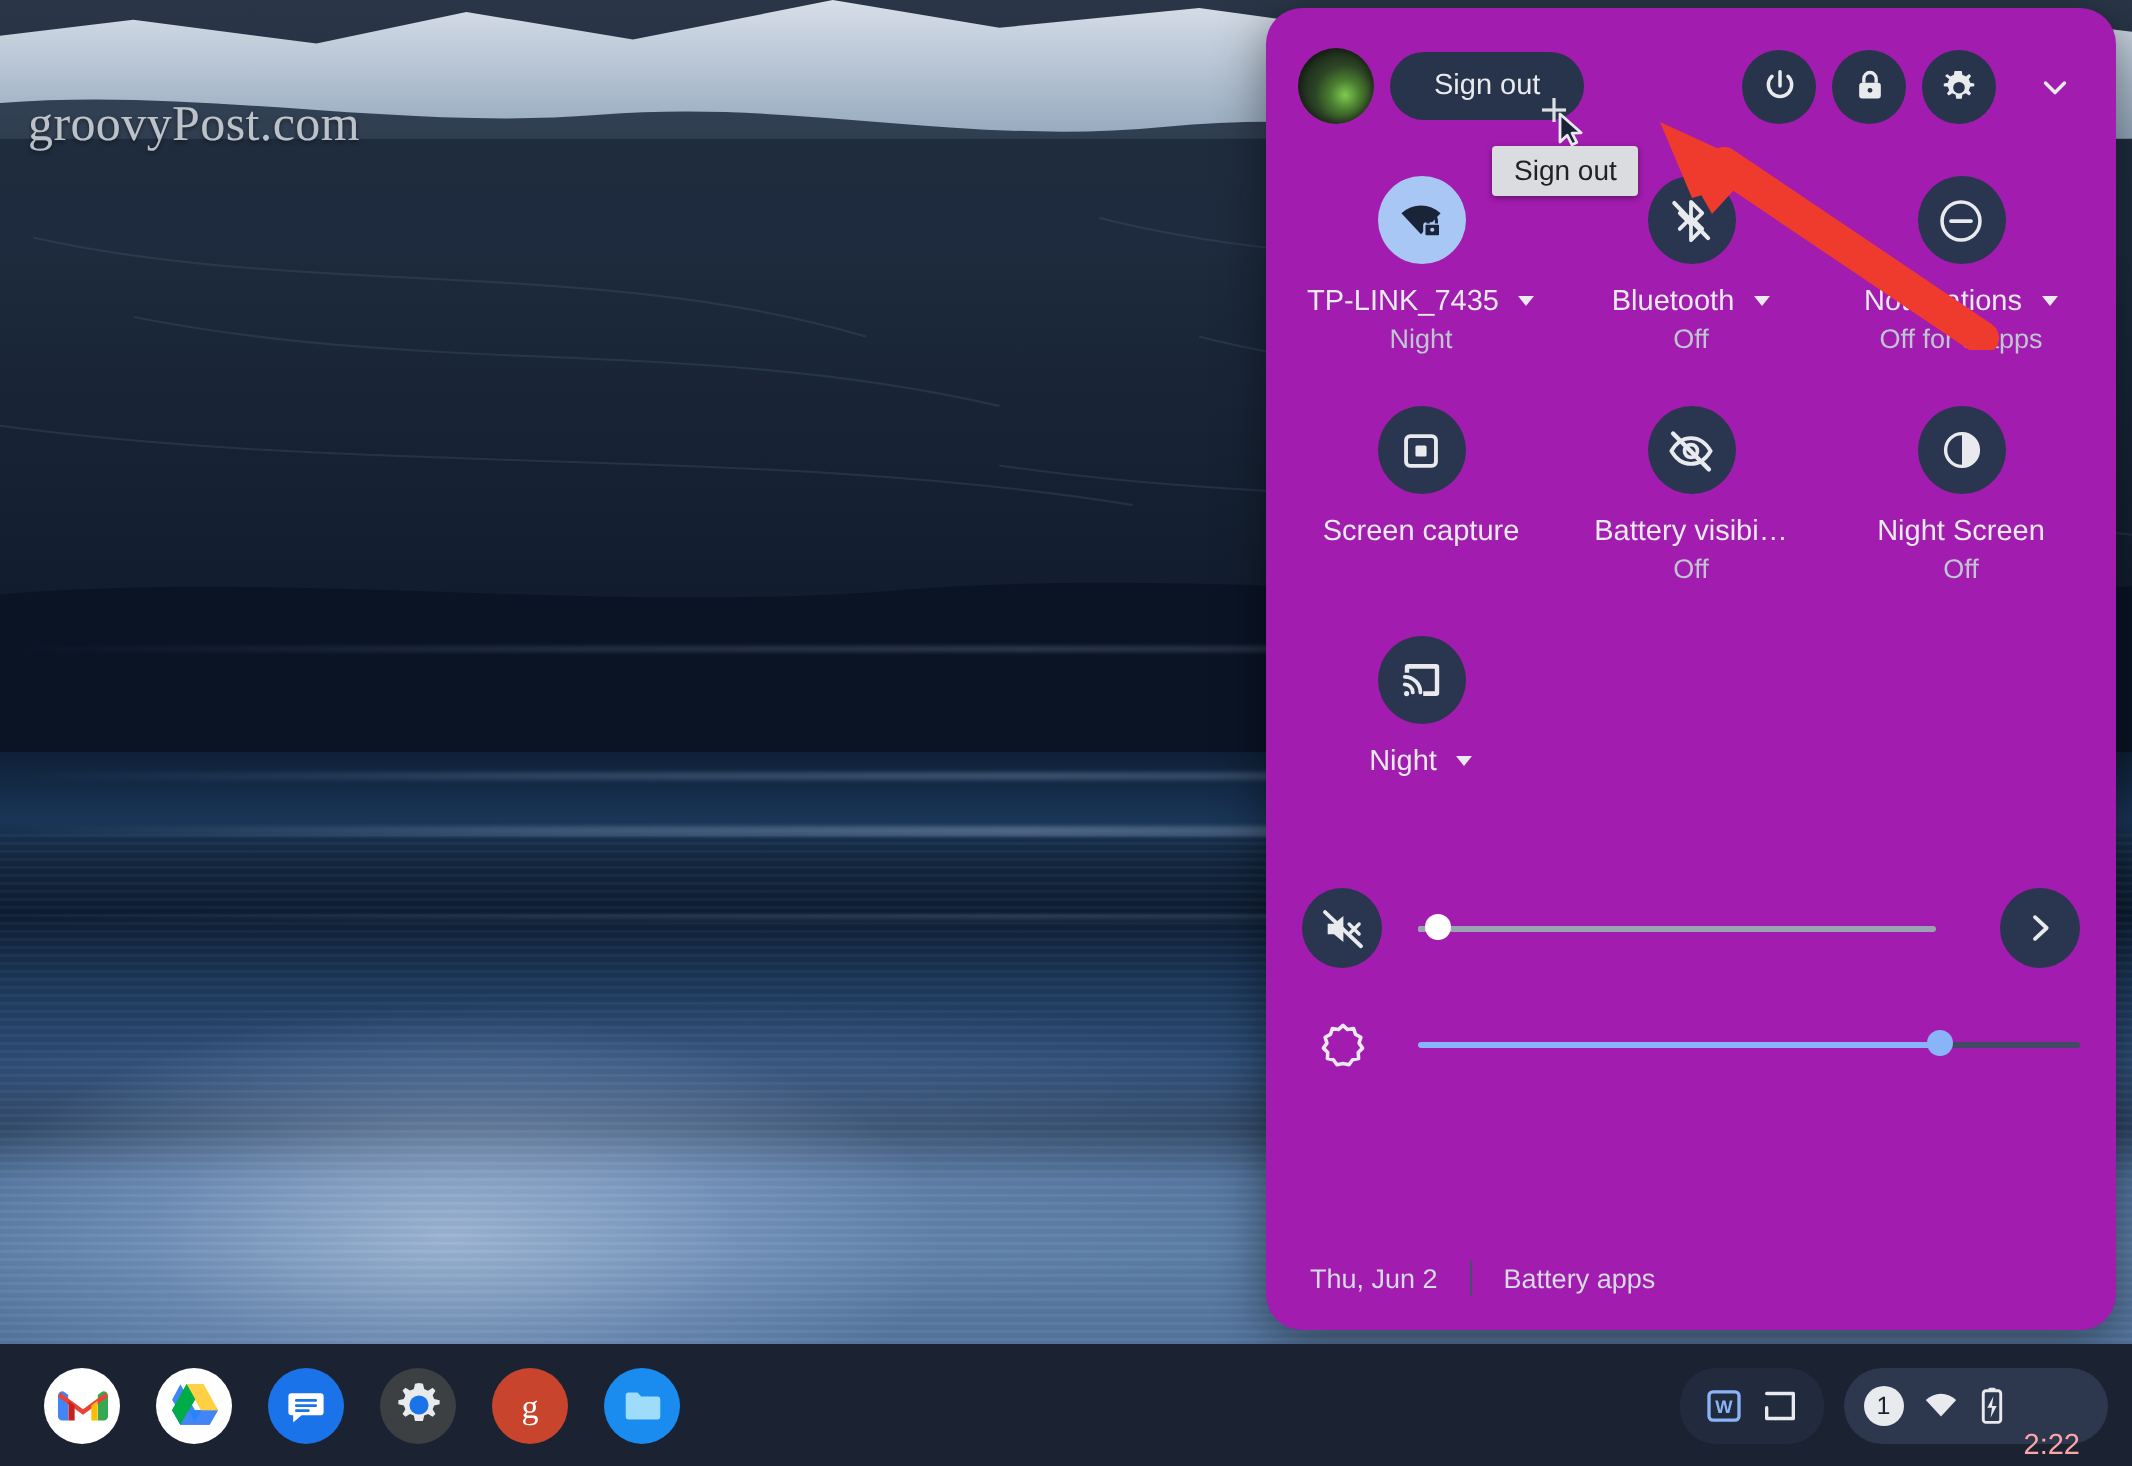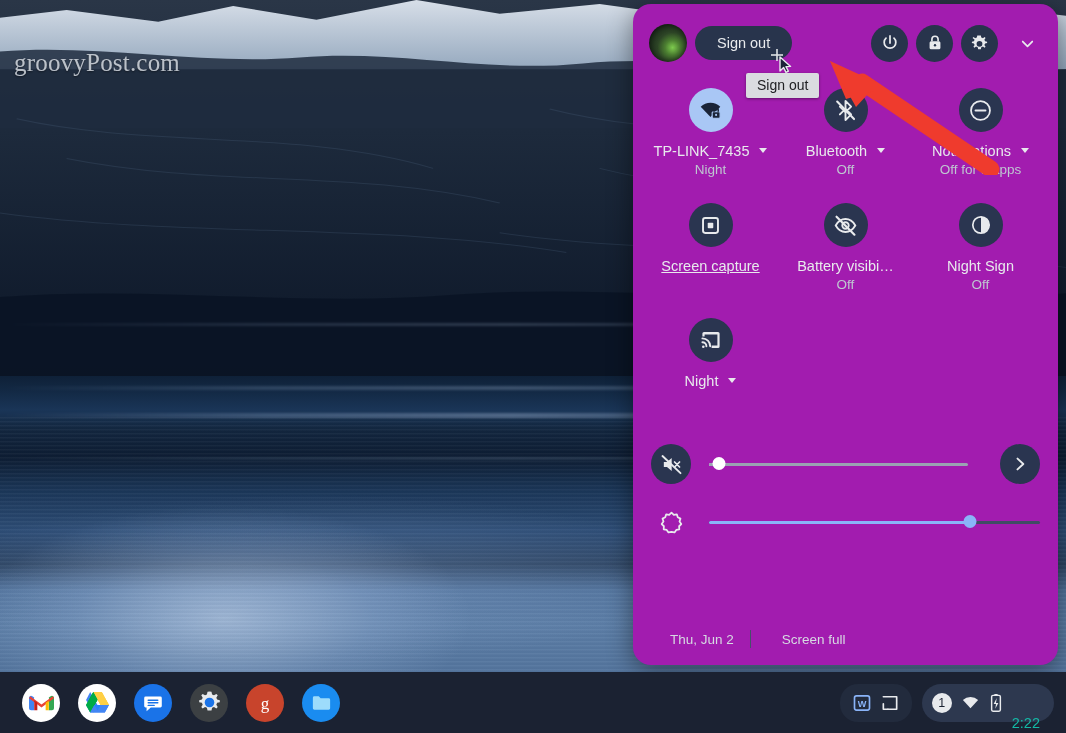--- a/index.html
+++ b/index.html
@@ -163,21 +163,21 @@
     display: flex; align-items: center; justify-content: center;
     margin-bottom: 10px;
   }
   .tile-icon.active { background: #a9c7f5; }
   .tile-label {
     font-size: 14.5px; color: #e8eaed; text-align: center;
     line-height: 18px; max-width: 120px;
     display: flex; align-items: center; gap: 10px;
     white-space: nowrap;
   }
-  .tile-label.wrap { white-space: normal; display: block; text-decoration: underline; }
+  .tile-label.wrap { white-space: normal; display: block; }
   .tile-sub {
     font-size: 13.5px; color: #bfc6d1; margin-top: 2px; text-align: center;
   }
   .caret {
     width: 0; height: 0;
     border-left: 4.5px solid transparent;
     border-right: 4.5px solid transparent;
     border-top: 5px solid #e8eaed;
     display: inline-block;
     margin-bottom: 1px;
@@ -228,21 +228,21 @@
     position: absolute; left: 0; bottom: 0; right: 0;
     height: 52px;
     display: flex; align-items: center;
     padding: 0 22px;
     gap: 0;
     font-size: 13.5px; color: #d6dae2;
   }
   #qs-footer .sep {
     width: 1px; height: 18px; background: #46506a; margin: 0 16px;
   }
-  #qs-footer .fitem { cursor: pointer; margin-left: 15px; }
+  #qs-footer .fitem { cursor: pointer; }
 
   
   #arrow { position: absolute; left: 800px; top: 45px; z-index: 40; pointer-events: none; }
 
   
   #shelf {
     position: absolute; left: 0; right: 0; bottom: 0; height: 61px;
     background: #1b2232;
     display: flex; align-items: center;
   }
@@ -264,21 +264,21 @@
     display: flex; align-items: center; gap: 9px;
     background: #2c3purple; border-radius: 19px; height: 38px; padding: 0 14px 0 10px;
     cursor: pointer;
   }
   #status-area { background: #2d384f; }
   #notif-count {
     width: 20px; height: 20px; border-radius: 50%;
     background: #e8eaed; color: #1b2232;
     font-size: 12.5px; display: flex; align-items: center; justify-content: center;
   }
-  #clock { font-size: 14.5px; color: #14b8a6; margin-top: 40px; }
+  #clock { font-size: 14.5px; color: #fca5a5; margin-top: 40px; }
 </style>
 </head>
 <body>
 
 <div id="screen">
 
   <div id="wallpaper">
     <svg id="mountain" viewBox="0 0 640 380" preserveAspectRatio="none">
       <defs>
         <linearGradient id="mtn" x1="0" y1="0" x2="0" y2="1">
@@ -429,21 +429,21 @@
         <div class="tile-sub">Off</div>
       </div>
 
       <div class="tile">
         <div class="tile-icon">
           <svg width="24" height="24" viewBox="0 0 24 24">
             <circle cx="12" cy="12" r="8.2" fill="none" stroke="#e8eaed" stroke-width="1.7"></circle>
             <path d="M12 3.8 A8.2 8.2 0 0 1 12 20.2 Z" fill="#e8eaed"></path>
           </svg>
         </div>
-        <div class="tile-label">Night Sign</div>
+        <div class="tile-label">Night Screen</div>
         <div class="tile-sub">Off</div>
       </div>
 
       <div class="tile">
         <div class="tile-icon">
           <svg width="24" height="24" viewBox="0 0 24 24">
             <path d="M3.4 5.6 a1.6 1.6 0 0 1 1.6-1.6 H19 a1.6 1.6 0 0 1 1.6 1.6 V18.4 a1.6 1.6 0 0 1 -1.6 1.6 H12.6 V17.6 H18.4 V6.4 H5.6 V8.4 H3.4 Z" fill="#e8eaed"></path>
             <path d="M3.4 10.4 a7.8 7.8 0 0 1 7.8 7.8" fill="none" stroke="#e8eaed" stroke-width="1.9" stroke-linecap="round"></path>
             <path d="M3.4 14.2 a4 4 0 0 1 4 4" fill="none" stroke="#e8eaed" stroke-width="1.9" stroke-linecap="round"></path>
             <circle cx="4.3" cy="18.8" r="1.3" fill="#e8eaed"></circle>
@@ -487,21 +487,21 @@
           <div class="rail dim"></div>
           <div class="fill" style="width:79%;"></div>
           <div class="thumb blue" style="left:79%;"></div>
         </div>
       </div>
     </div>
 
     <div id="qs-footer">
       <div class="fitem">Thu, Jun 2</div>
       <div class="sep"></div>
-      <div class="fitem">Screen full</div>
+      <div class="fitem">Battery apps</div>
     </div>
   </div>
 
   <svg id="arrow" width="210" height="130" viewBox="0 0 210 130">
     <g>
       <path d="M191 124 L62 37" stroke="#ef3b2d" stroke-width="17" stroke-linecap="round"></path>
       <path d="M30 16 L74 46 L46 54 Z" fill="#ef3b2d"></path>
       <path d="M30 16 L78 38 L56 62 Z" fill="#ef3b2d"></path>
     </g>
   </svg>

